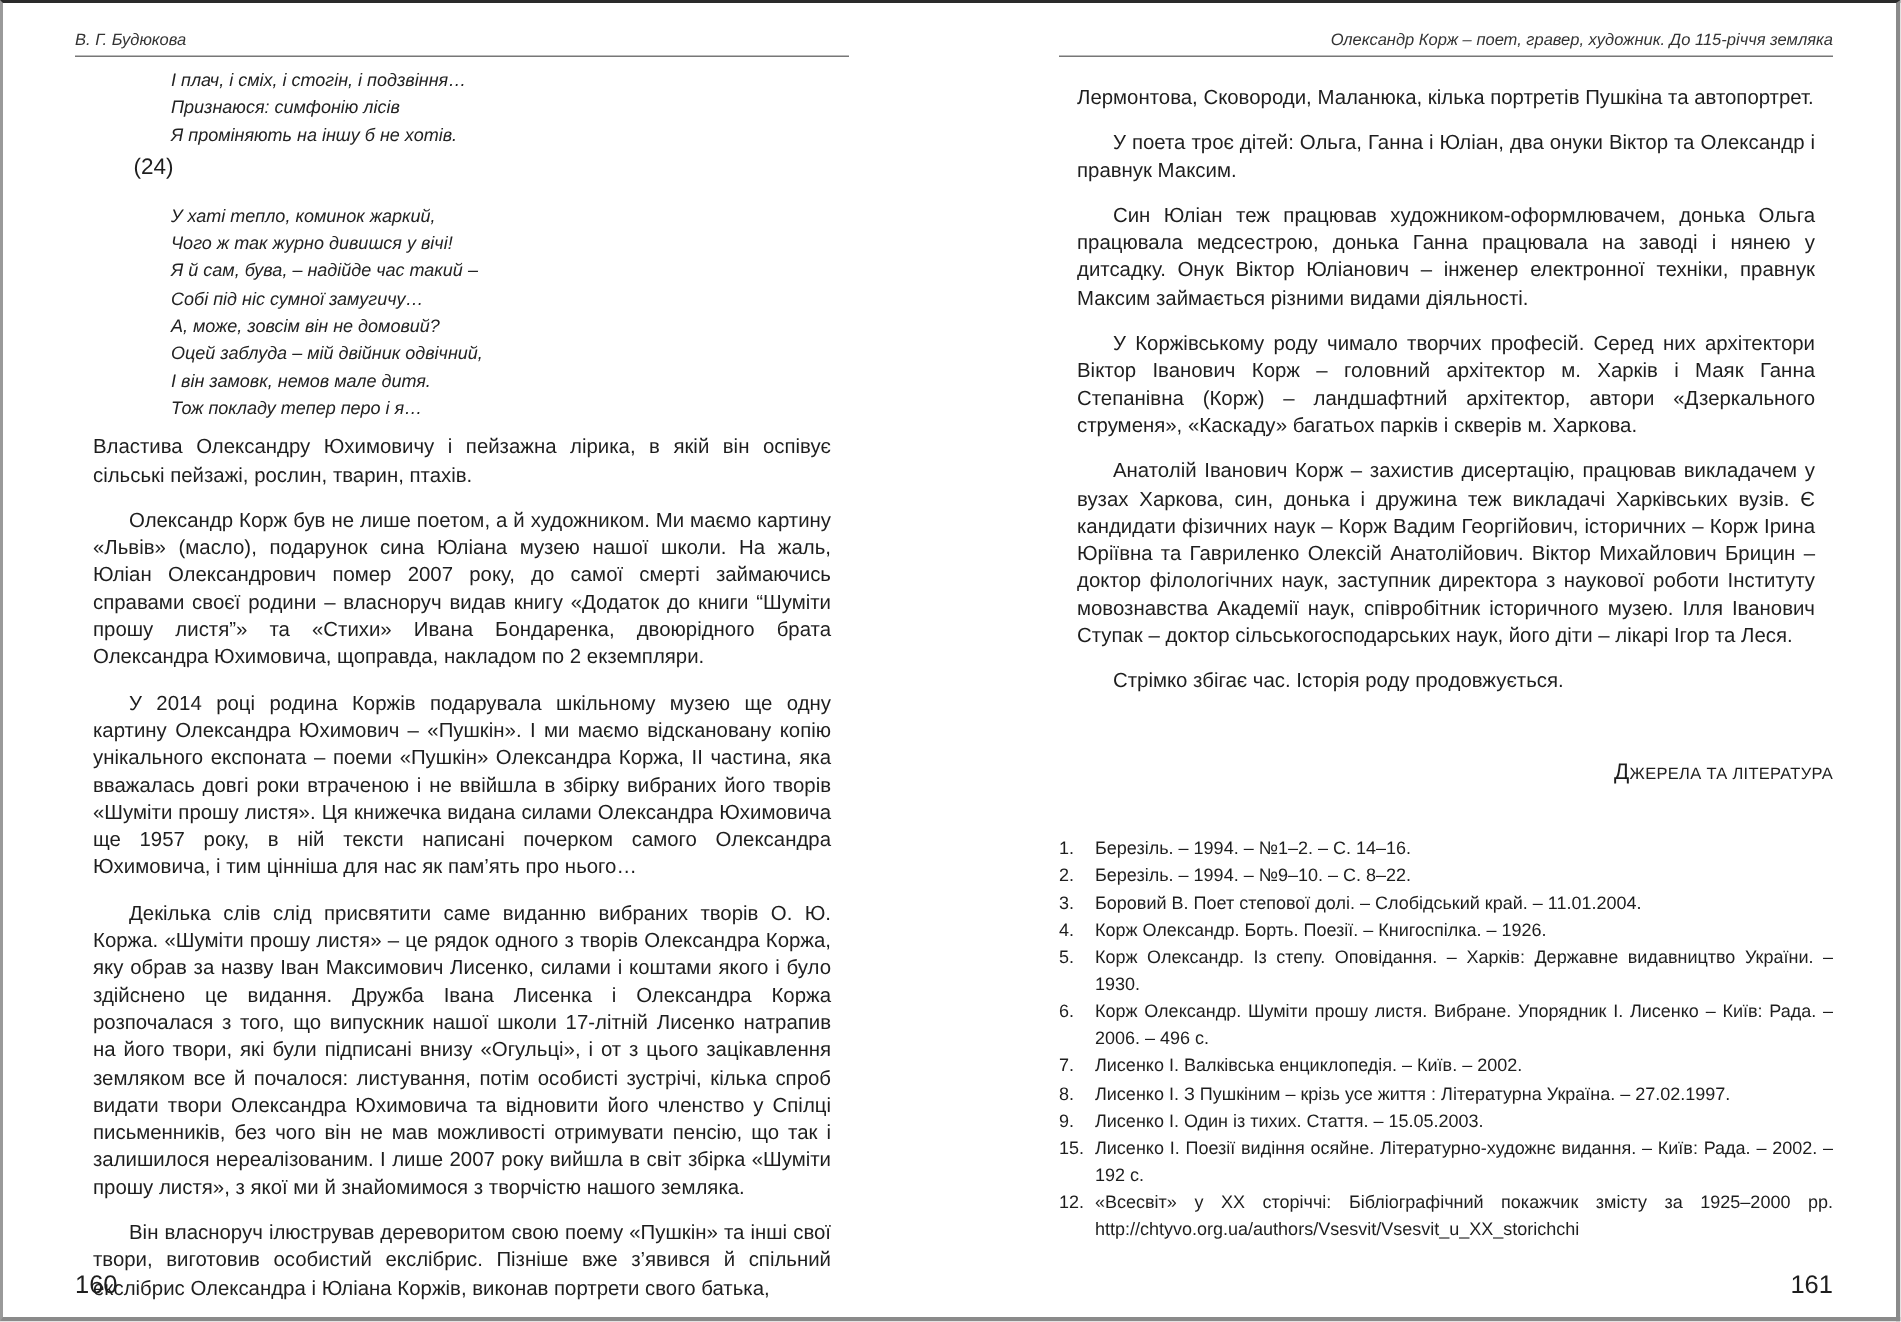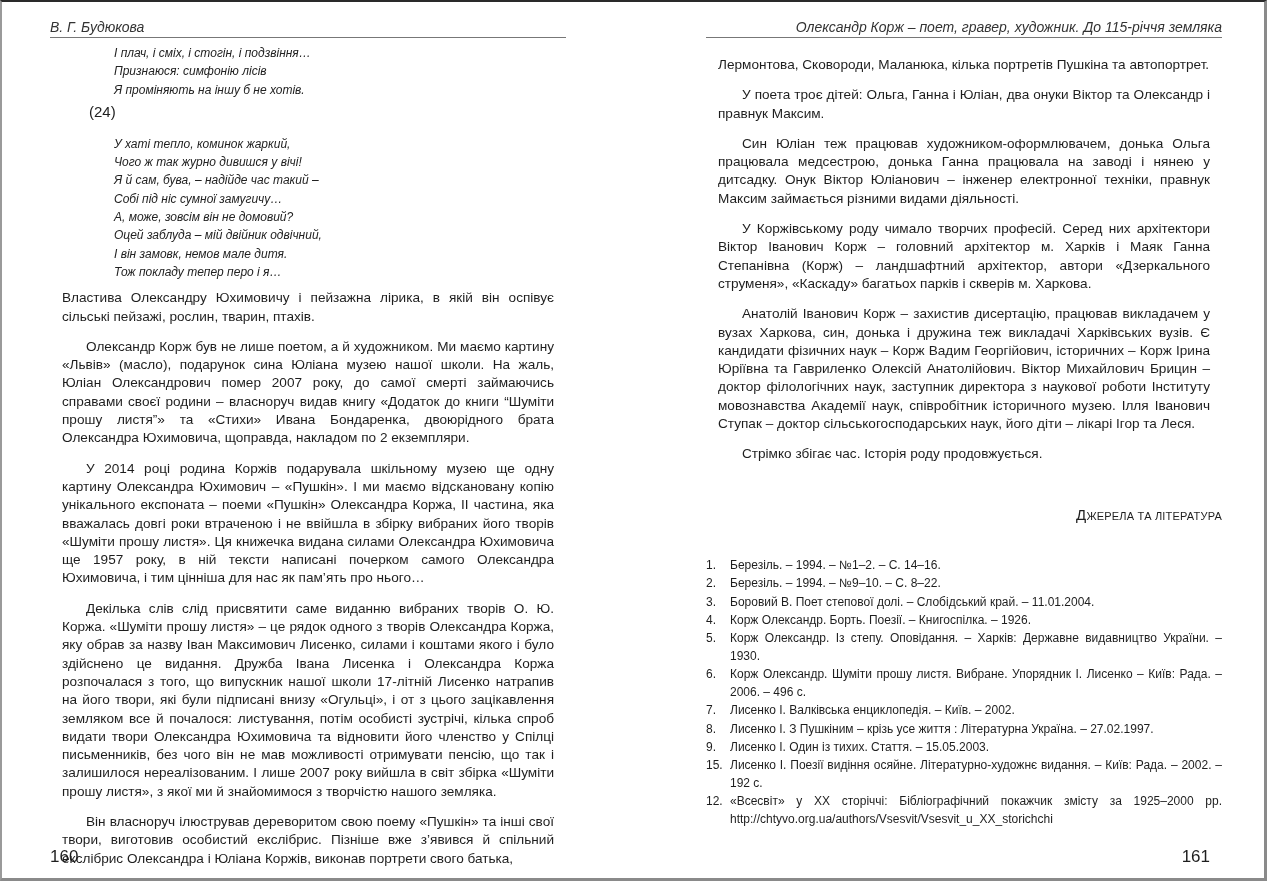--- a/index.html
+++ b/index.html
@@ -6,39 +6,39 @@
   body { width:1267px; height:881px; position:relative; overflow:hidden;
          font-family:"Liberation Sans", sans-serif; color:#1e1e1e; }
   .frame { position:absolute; left:0; top:0; width:1267px; height:881px;
            box-sizing:border-box; border-top:2px solid #2a2a2a;
            border-left:2px solid #9a9a9a; border-right:3px solid #8a8a8a;
            border-bottom:3px solid #8a8a8a; background:#fff; }
   .page { position:absolute; top:0; height:881px; }
   .page.left { left:48px; width:516px; }
   .page.right { left:704px; width:516px; }
   .running-head { position:absolute; top:17px; left:0; width:516px; height:18px;
-        font-style:italic; font-size:14px; color:#333; border-bottom:1px solid #777;
+        font-style:italic; font-size:11px; color:#333; border-bottom:1px solid #777;
         line-height:16px; }
   .page.right .running-head { text-align:right; }
   .body { position:absolute; top:42px; left:0; width:516px; font-size:13.6px; line-height:18.3px; }
   .verse { margin-left:64px; font-style:italic; font-size:12px; line-height:18.3px; color:#222; }
   .verse-line { white-space:nowrap; }
   .verse-num { margin-left:39px; font-size:15px; line-height:18px; margin-top:4px; margin-bottom:14px; }
   p { margin:12px; text-align:justify; }
   p.indent { text-indent:24px; }
   .page.left .body p.first { margin-top:8px; }
   .refs-title { text-align:right; font-size:13px; margin-top:42px; margin-bottom:32px; letter-spacing:0.2px; }
   .refs-title .cap { font-size:15px; }
   .refs-title .sc { font-size:11px; text-transform:uppercase; }
   ol.refs { list-style:none; margin:0; padding:0; font-size:12px; line-height:17.8px; }
   ol.refs li { position:relative; padding-left:24px; text-align:justify; margin-bottom:0.5px; }
   ol.refs li .num { position:absolute; left:0; top:0; }
   .folio { position:absolute; top:845px; font-size:17px; }
   .page.left .folio { left:0; }
-  .page.right .folio { right:12px;text-align:center; }
+  .page.right .folio { right:0;text-align:center; }
 </style>
 </head>
 <body>
 
 <div class="frame">
 
   <div class="page left">
     <div class="running-head">В. Г. Будюкова</div>
     <div class="body">
       <div class="verse">

